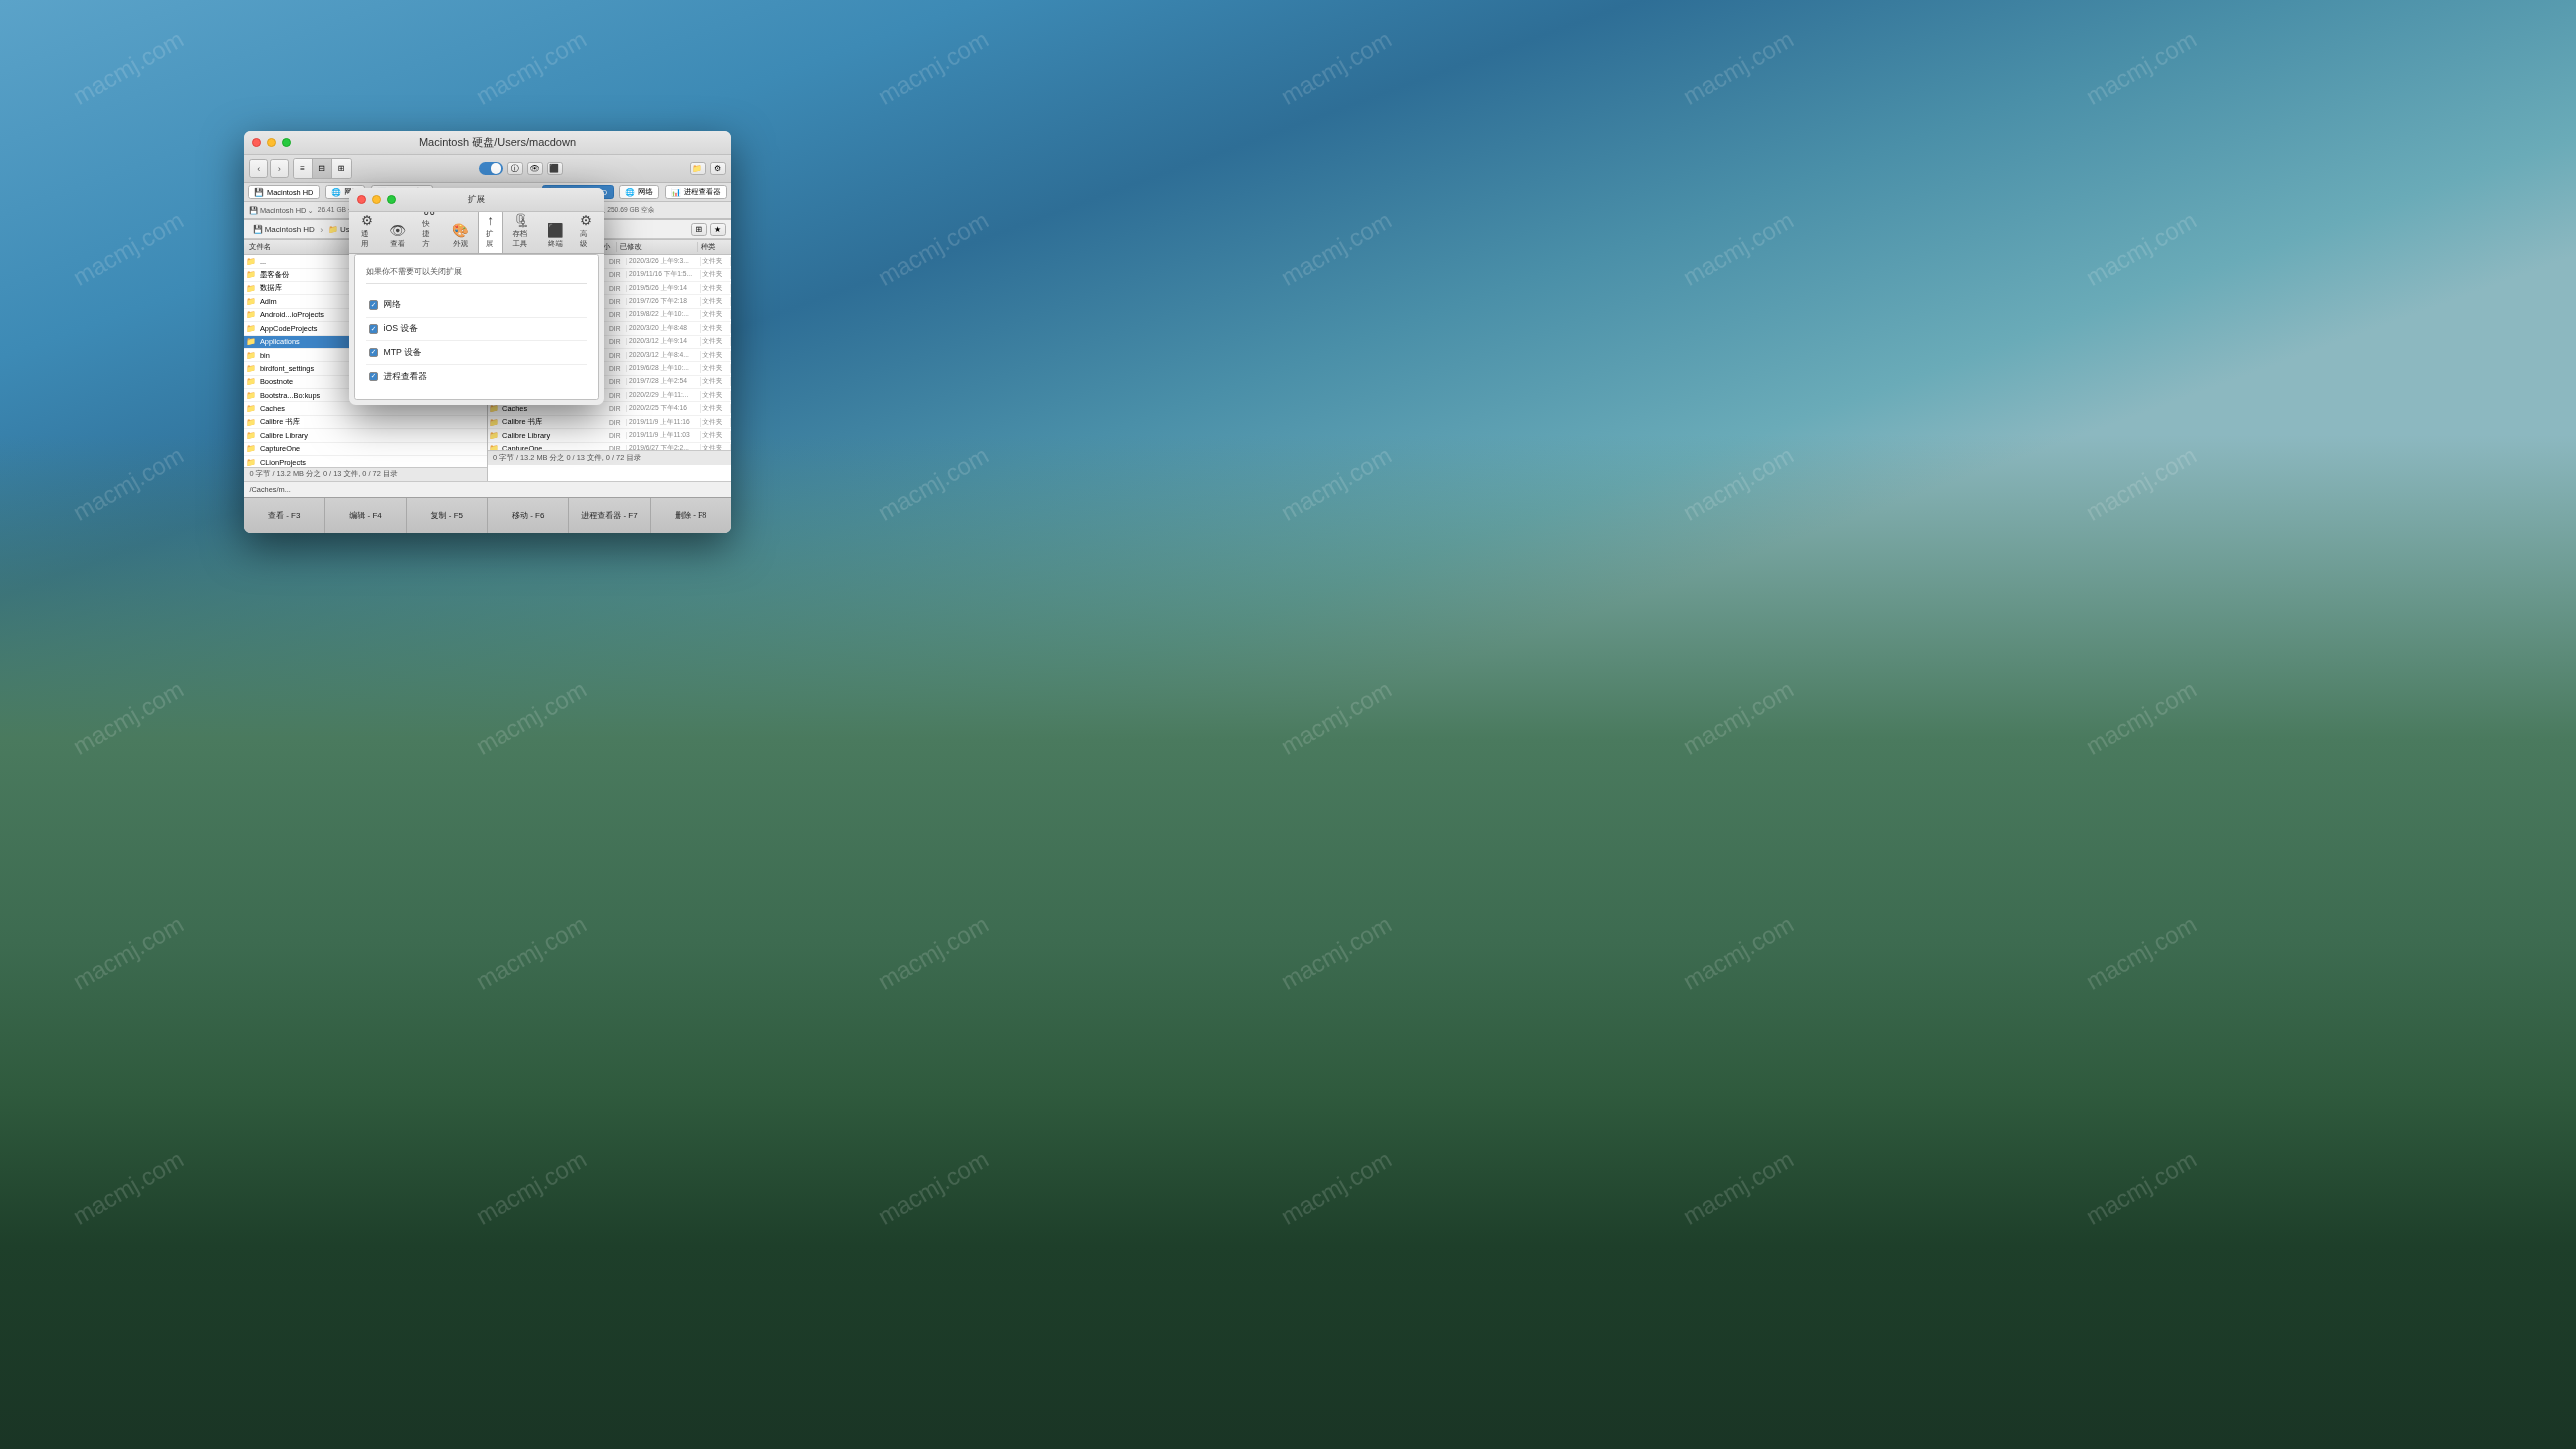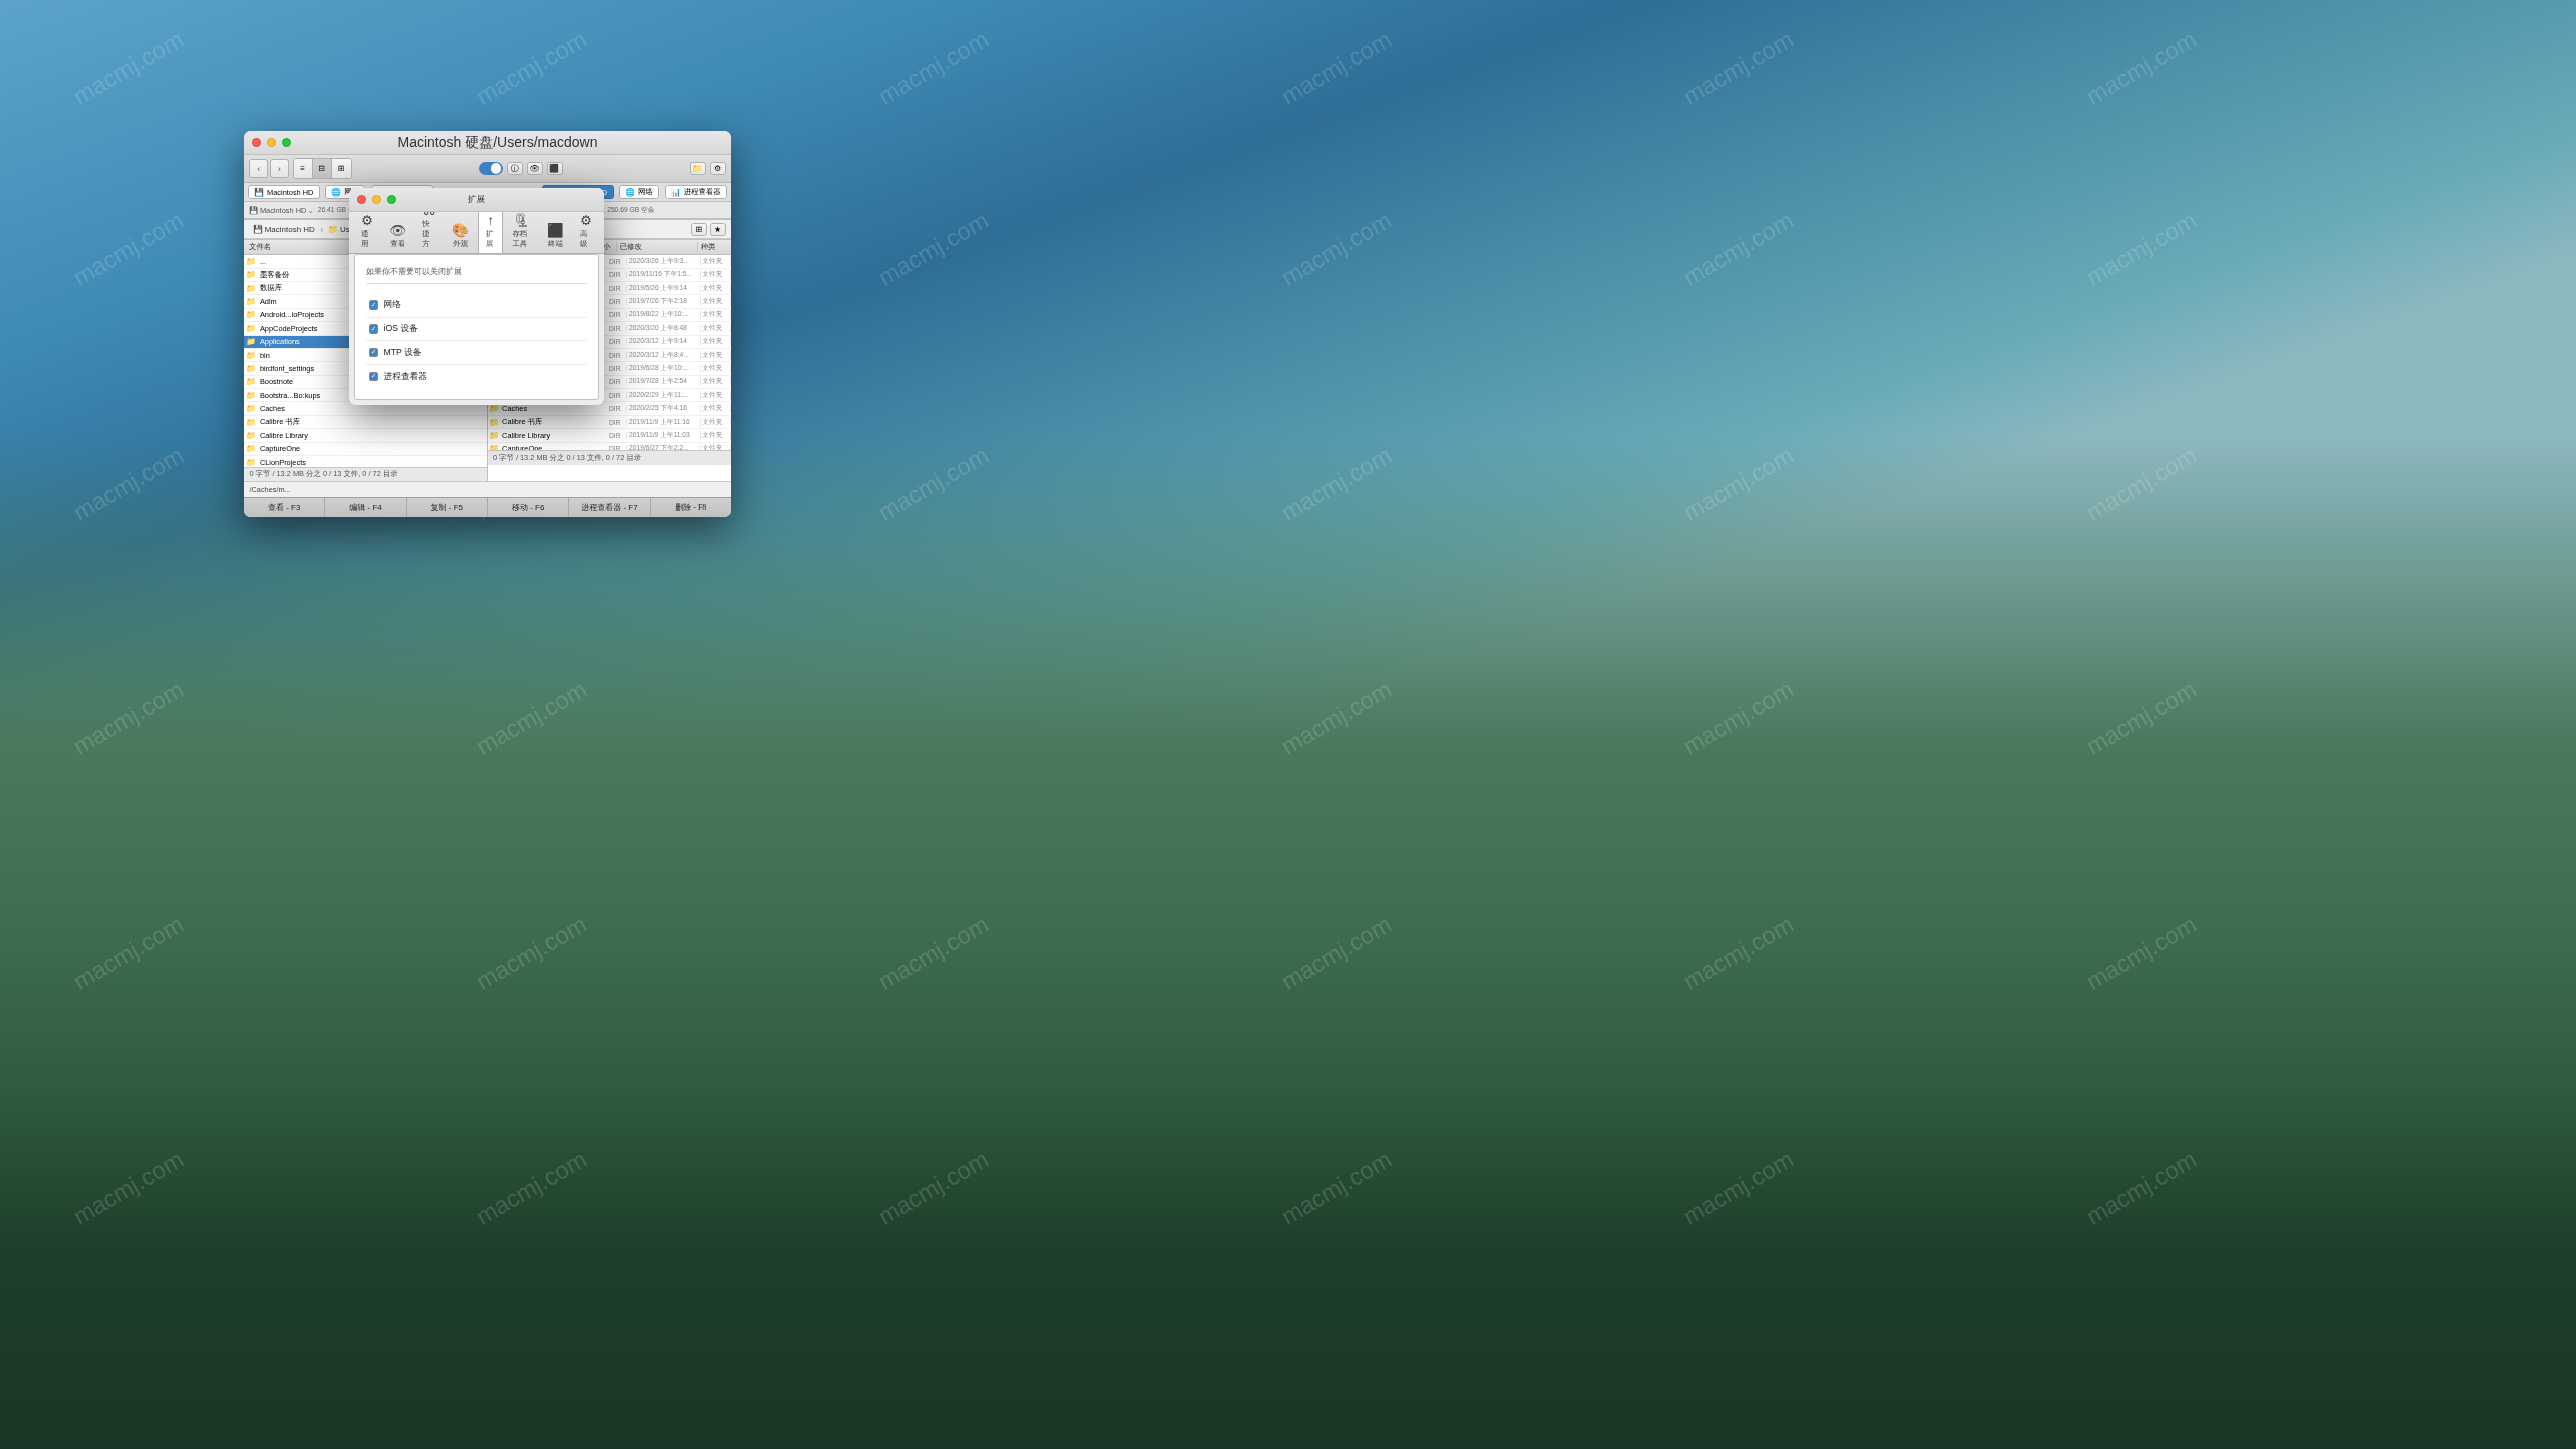--- a/index.html
+++ b/index.html
@@ -94,21 +94,21 @@
     }
 
     .traffic-light.close { background: #ff5f57; border: 0.7px solid #e0443e; }
     .traffic-light.minimize { background: #ffbd2e; border: 0.7px solid #dfa123; }
     .traffic-light.maximize { background: #28c940; border: 0.7px solid #1aab29; }
 
     .title-text {
       position: absolute;
       left: 50%;
       transform: translateX(-50%);
-      font-size: 14px;
+      font-size: 11px;
       color: #333;
       white-space: nowrap;
       padding-left: 20px;
     }
 
     
     .toolbar {
       background: linear-gradient(to bottom, #e0e0e0, #d0d0d0);
       height: 28px;
       display: flex;
@@ -269,21 +269,21 @@
       align-items: center;
       padding: 0 5.4px;
       font-size: 7.4px;
       color: #444;
       border-top: 0.7px solid #c8c8c8;
     }
 
     
     .func-bar {
       background: linear-gradient(to bottom, #d0d0d0, #c0c0c0);
-      height: 20px;
+      height: 36px;
       display: flex;
       border-top: 0.7px solid #a0a0a0;
     }
 
     .func-key {
       flex: 1;
       display: flex;
       align-items: center;
       justify-content: center;
       font-size: 8px;

